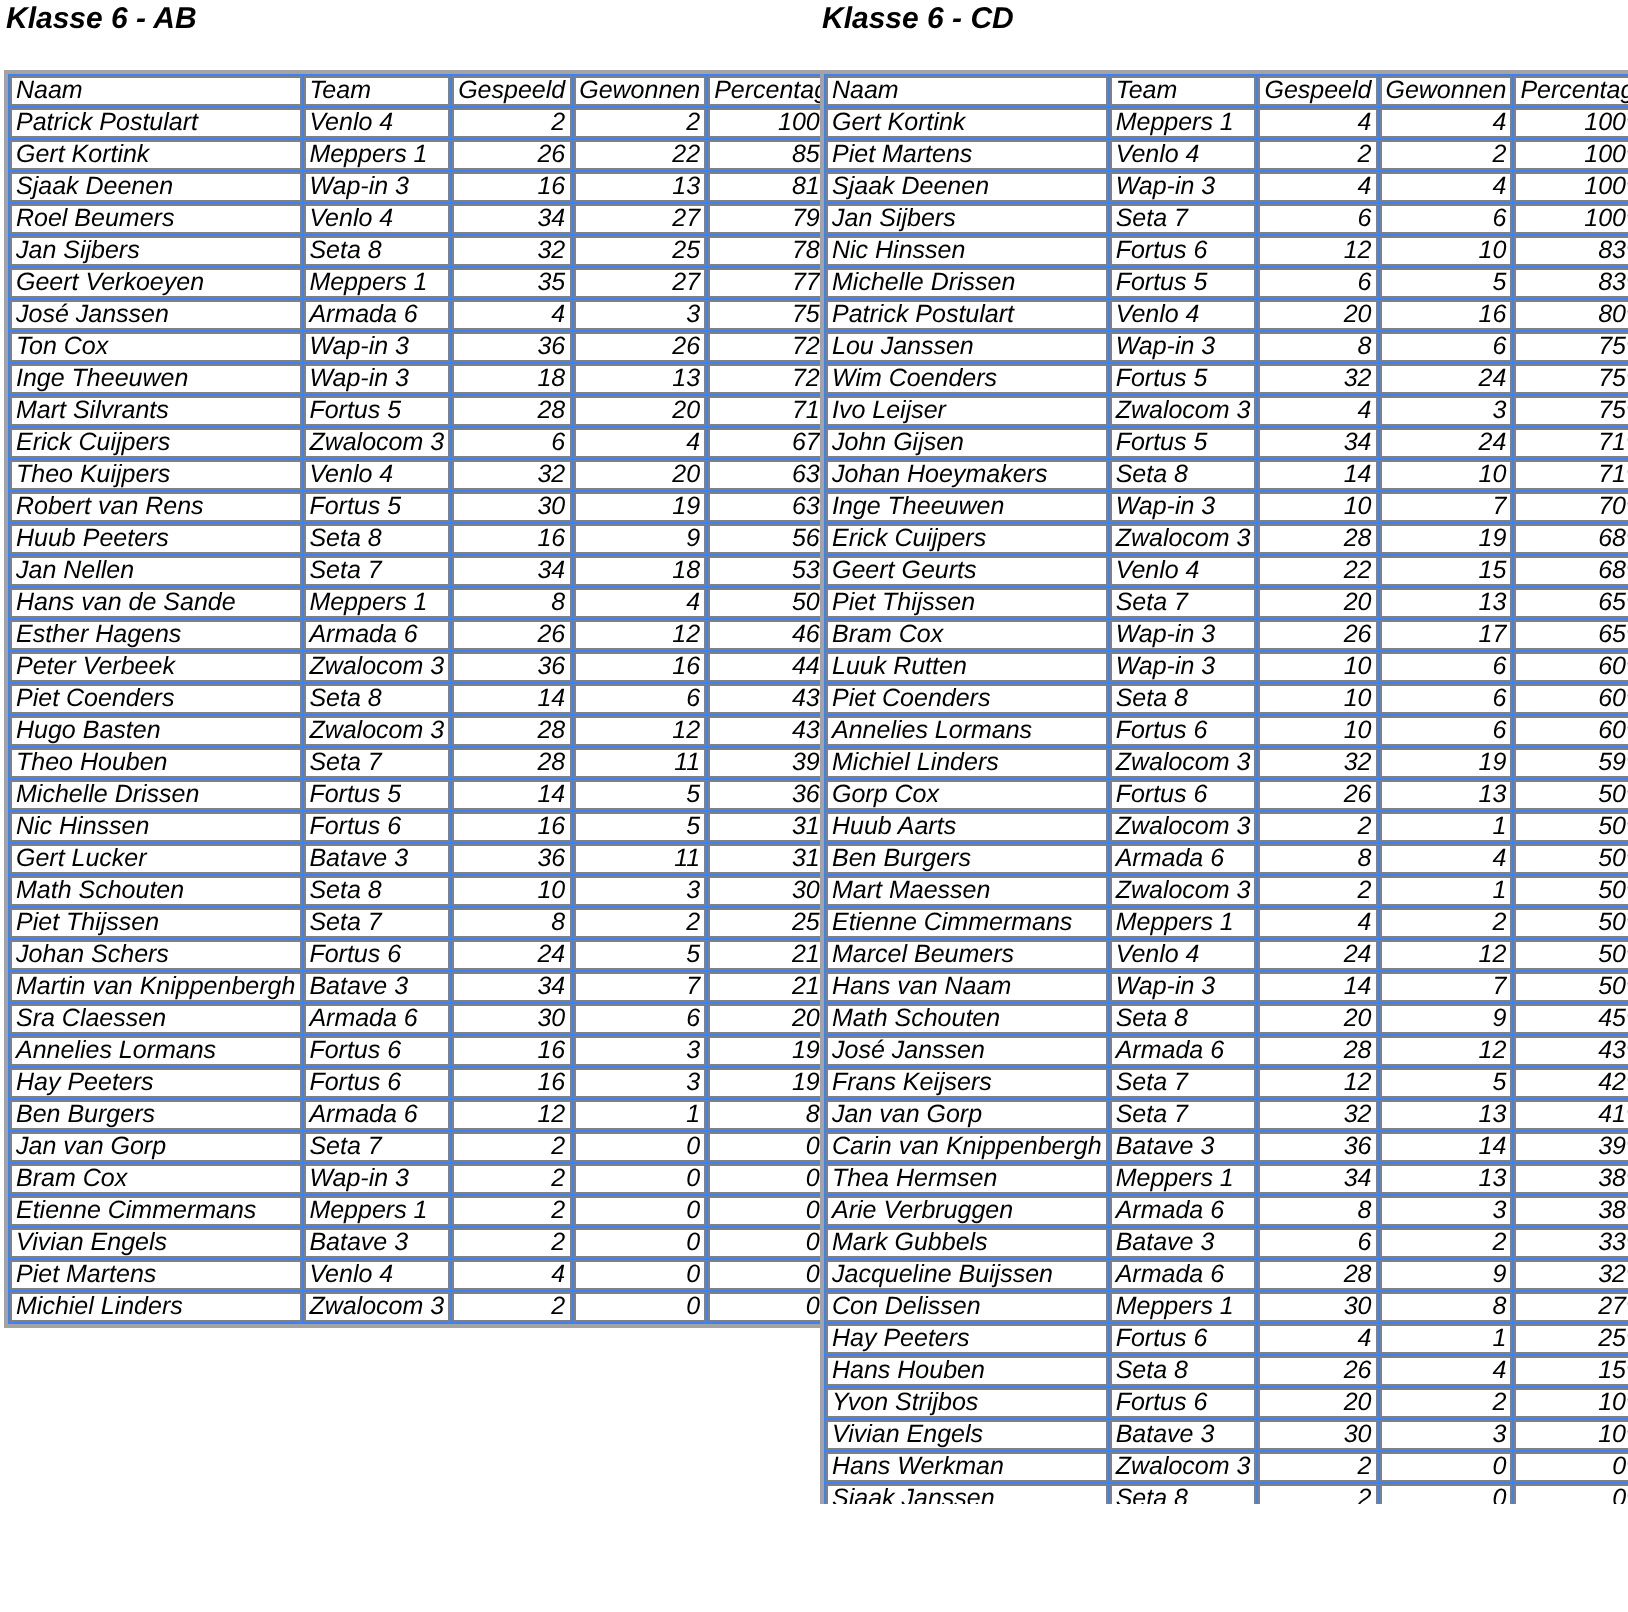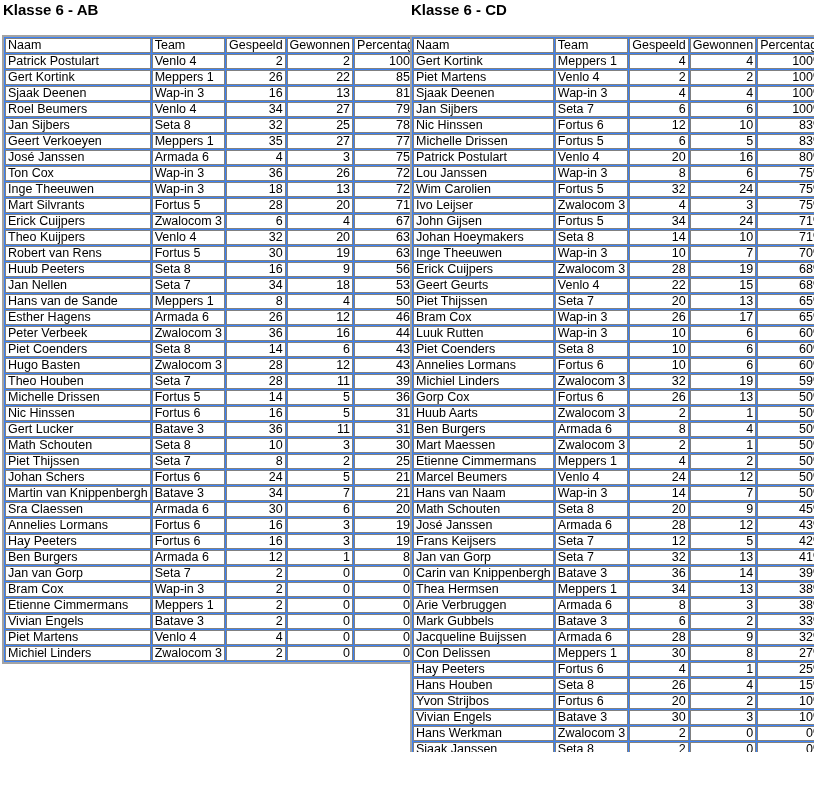--- a/index.html
+++ b/index.html
@@ -8,20 +8,21 @@
     background: #ffffff;
     font-family: "Liberation Sans", sans-serif;
     color: #000000;
   }
   .page {
     position: relative;
     width: 814px;
     height: 752px;
     background: #ffffff;
     overflow: hidden;
+    font-style: italic;
   }
   .league {
     position: absolute;
     top: 2px;
   }
   .league.ab { left: 2px; }
   .league.cd { left: 410px; }
   .league h2 {
     margin: 0 0 17px 0;
     padding: 0 0 0 1px;
@@ -410,21 +411,21 @@
             <td class="w-percentage num">80%</td>
           </tr>
           <tr>
             <td class="w-naam">Lou Janssen</td>
             <td class="w-team">Wap-in 3</td>
             <td class="w-gespeeld num">8</td>
             <td class="w-gewonnen num">6</td>
             <td class="w-percentage num">75%</td>
           </tr>
           <tr>
-            <td class="w-naam">Wim Carolien</td>
+            <td class="w-naam">Wim Coenders</td>
             <td class="w-team">Fortus 5</td>
             <td class="w-gespeeld num">32</td>
             <td class="w-gewonnen num">24</td>
             <td class="w-percentage num">75%</td>
           </tr>
           <tr>
             <td class="w-naam">Ivo Leijser</td>
             <td class="w-team">Zwalocom 3</td>
             <td class="w-gespeeld num">4</td>
             <td class="w-gewonnen num">3</td>

